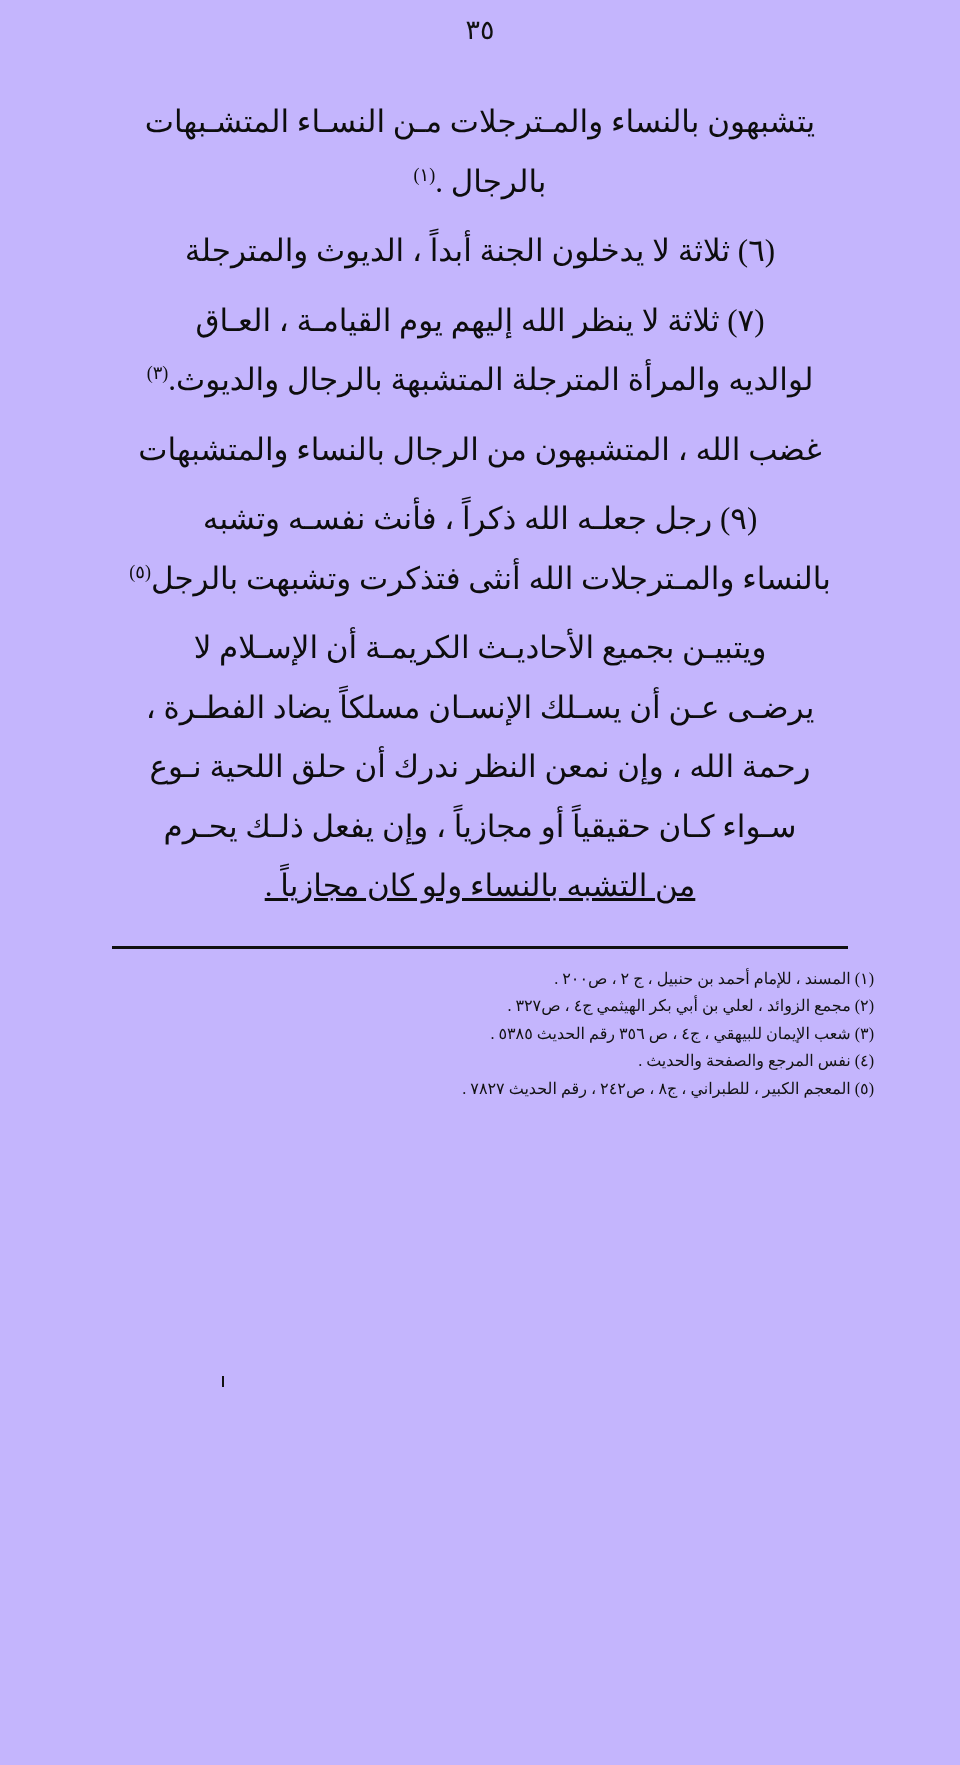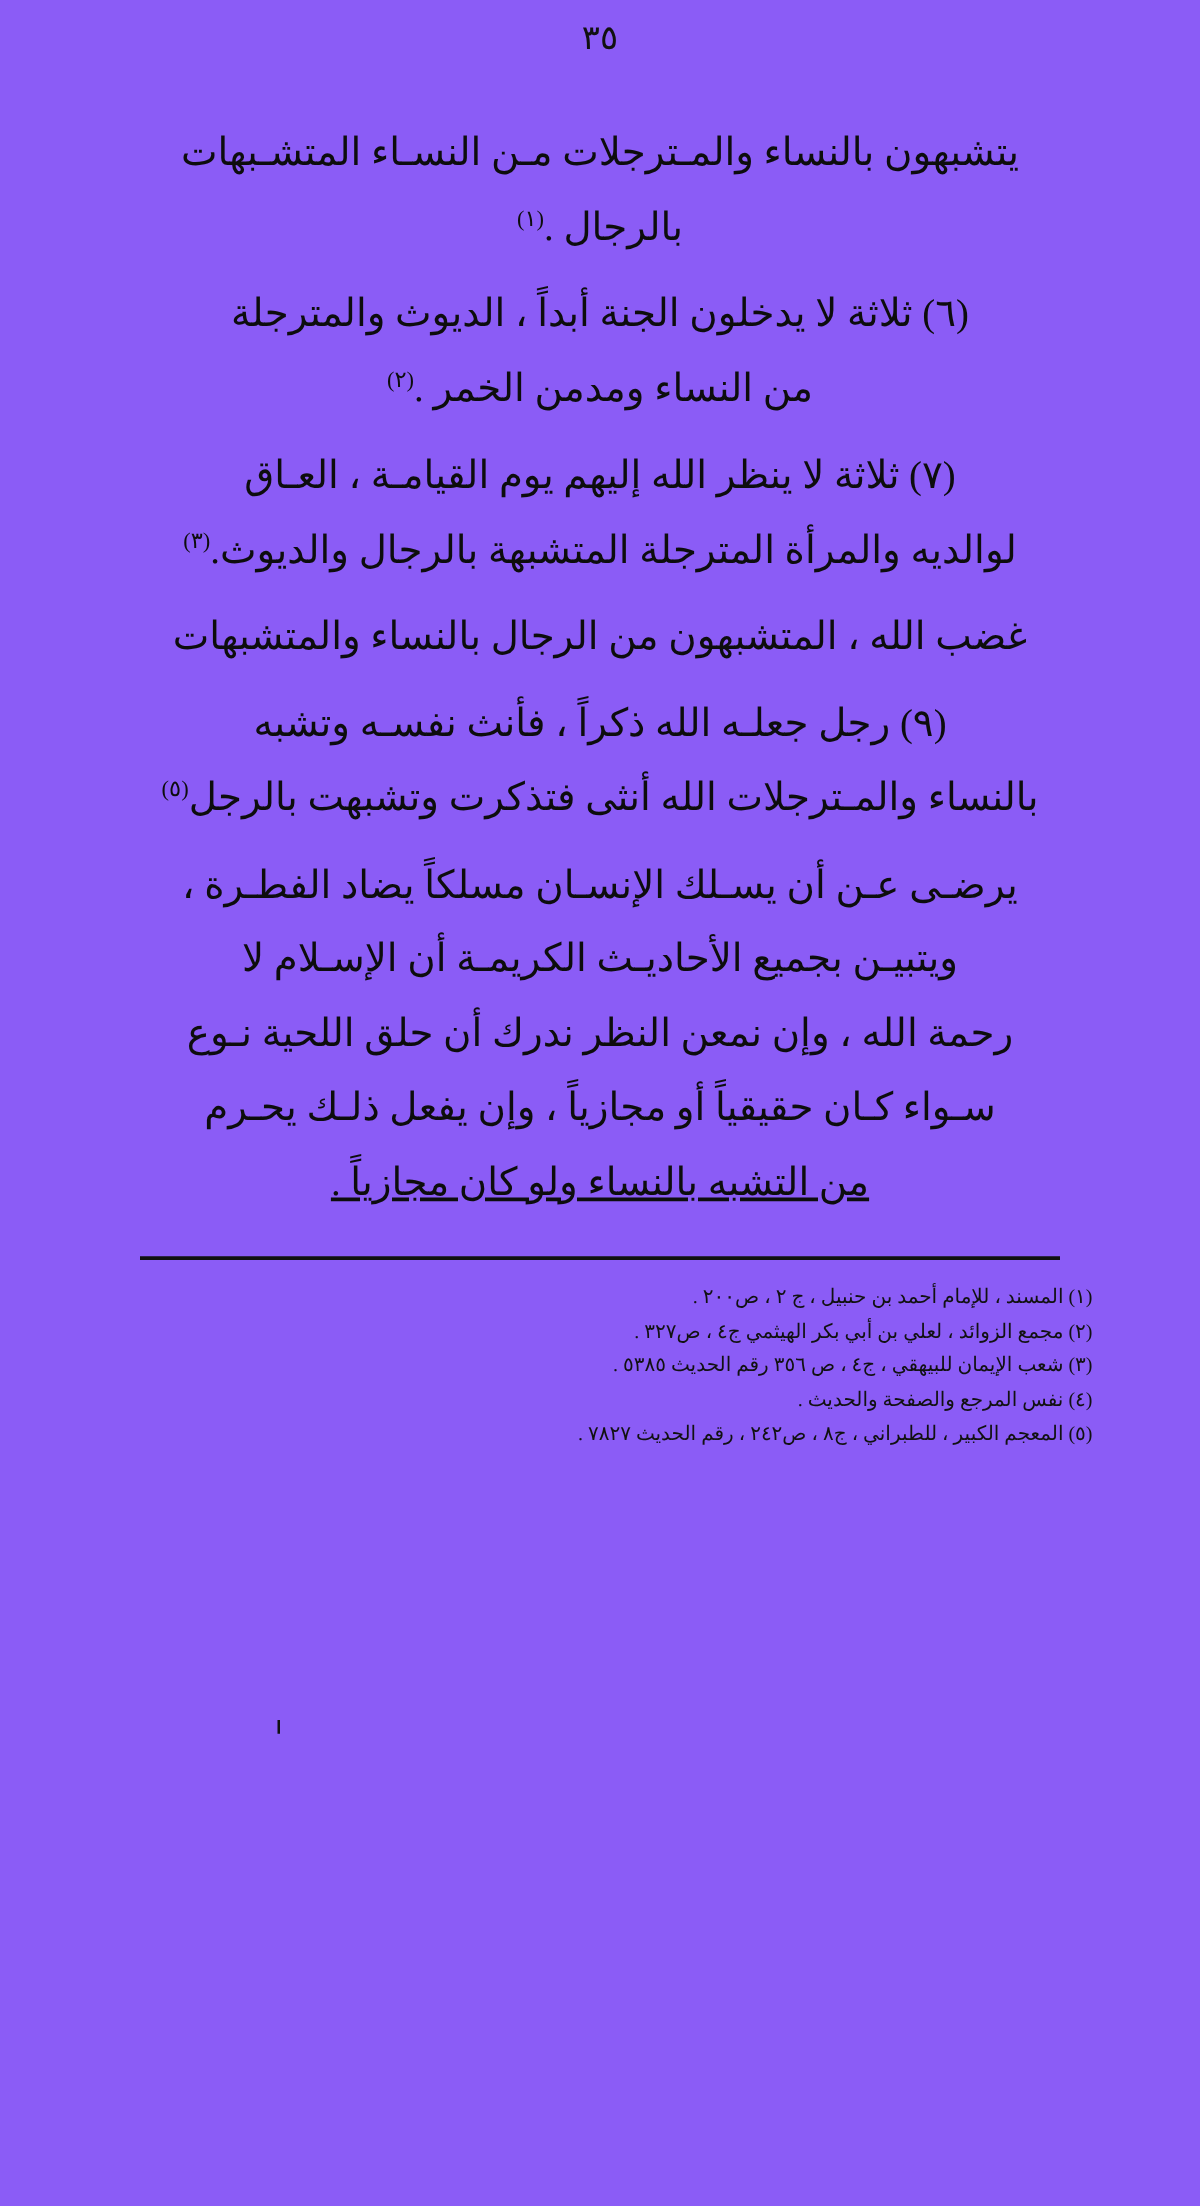--- a/index.html
+++ b/index.html
@@ -5,21 +5,21 @@
   html, body {
     margin: 0;
     padding: 0;
     background: #ffffff;
   }
   .page {
     position: relative;
     width: 960px;
     height: 1765px;
     margin: 0 auto;
-    background: #8b5cf6;
+    background: #c4b5fd;
     font-family: "Liberation Serif", "DejaVu Serif", serif;
     color: #000000;
     overflow: hidden;
   }
 
   
   .page-number {
     text-align: center;
     font-size: 27px;
     padding-top: 14px;
@@ -102,23 +102,20 @@
 
     <div class="para">
       <span class="line line-justify">يتشبهون بالنساء والمـترجلات مـن النسـاء المتشـبهات</span>
       <span class="line line-center">
         <span>بالرجال .</span><sup class="ref">(١)</sup>
       </span>
     </div>
 
     <div class="para">
       <span class="line line-justify">(٦)  ثلاثة لا يدخلون الجنة أبداً ، الديوث والمترجلة</span>
-      <span class="line line-center">
-        <span>من النساء ومدمن الخمر .</span><sup class="ref">(٢)</sup>
-      </span>
     </div>
 
     <div class="para">
       <span class="line line-justify">(٧)  ثلاثة لا ينظر  الله إليهم يوم القيامـة ، العـاق</span>
       <span class="line line-center">
         <span>لوالديه والمرأة المترجلة المتشبهة بالرجال والديوث.</span><sup class="ref">(٣)</sup>
       </span>
     </div>
 
     <div class="para">
@@ -126,22 +123,22 @@
     </div>
 
     <div class="para">
       <span class="line line-justify">(٩)  رجل جعلـه الله ذكراً ، فأنث نفسـه وتشبه</span>
       <span class="line line-center">
         <span>بالنساء والمـترجلات الله أنثى فتذكرت وتشبهت بالرجل</span><sup class="ref">(٥)</sup>
       </span>
     </div>
 
     <div class="para">
+      <span class="line line-justify">ويتبيـن بجميع الأحاديـث الكريمـة أن الإسـلام لا</span>
       <span class="line line-justify">يرضـى عـن أن يسـلك الإنسـان مسلكاً يضاد الفطـرة ،</span>
-      <span class="line line-justify">ويتبيـن بجميع الأحاديـث الكريمـة أن الإسـلام لا</span>
       <span class="line line-justify">رحمة الله ، وإن نمعن النظر ندرك أن حلق اللحية نـوع</span>
       <span class="line line-justify">سـواء كـان حقيقياً أو مجازياً ، وإن يفعل ذلـك يحـرم</span>
       <span class="line line-start">من التشبه بالنساء ولو كان مجازياً .</span>
     </div>
 
   </div>
 
   <div class="fn-rule"></div>
   <div class="fn-tick" style="left:222px; top:1376px;"></div>
 

